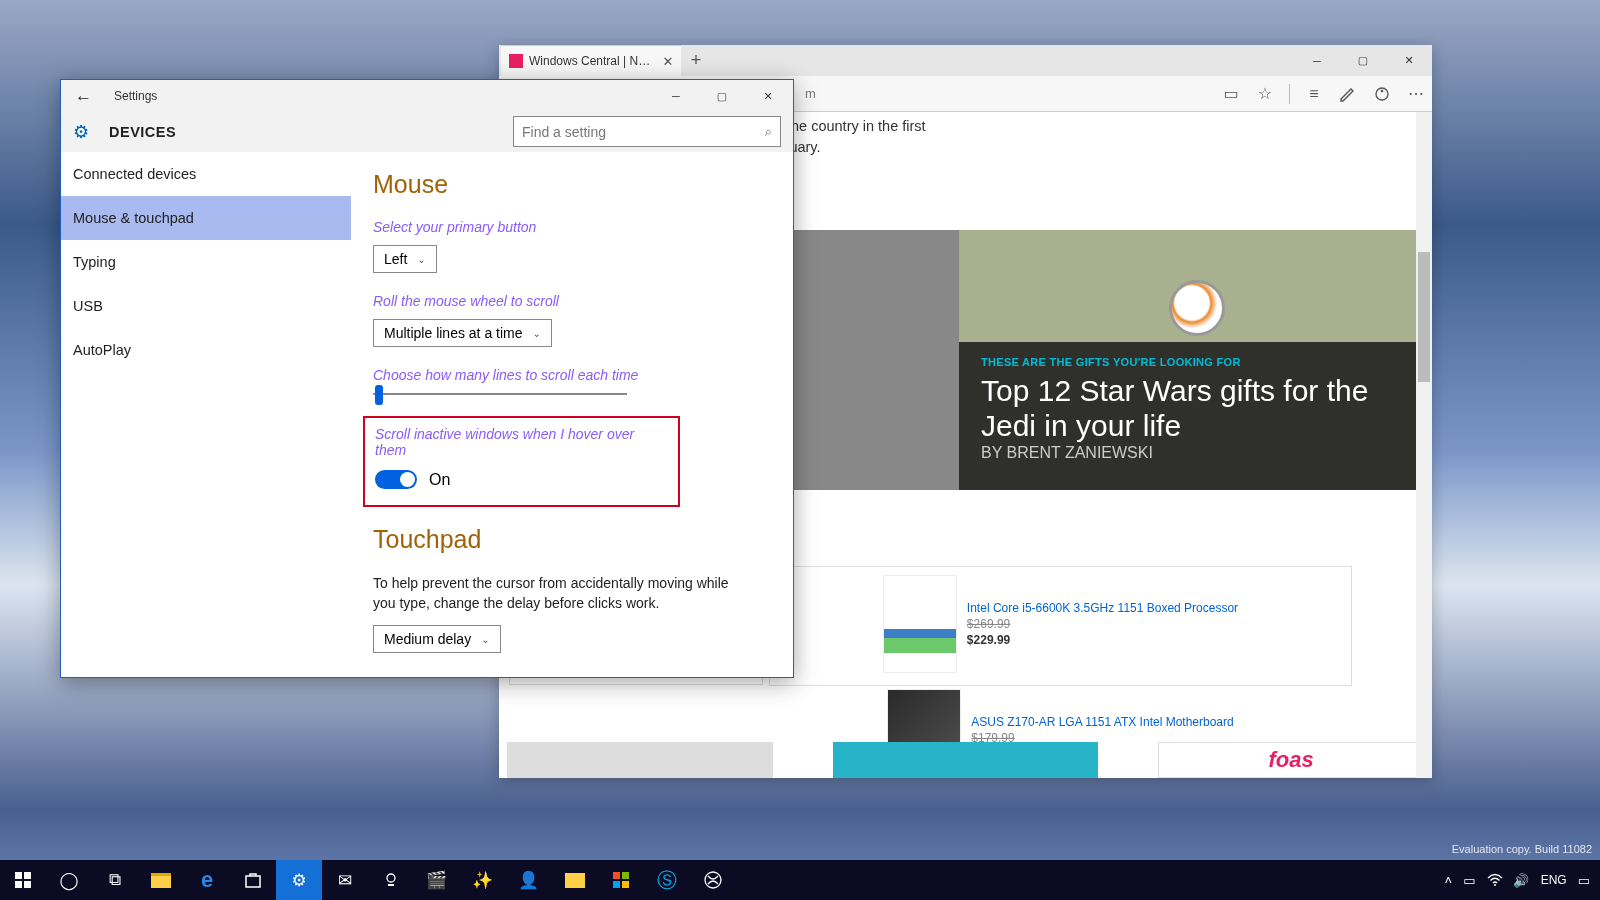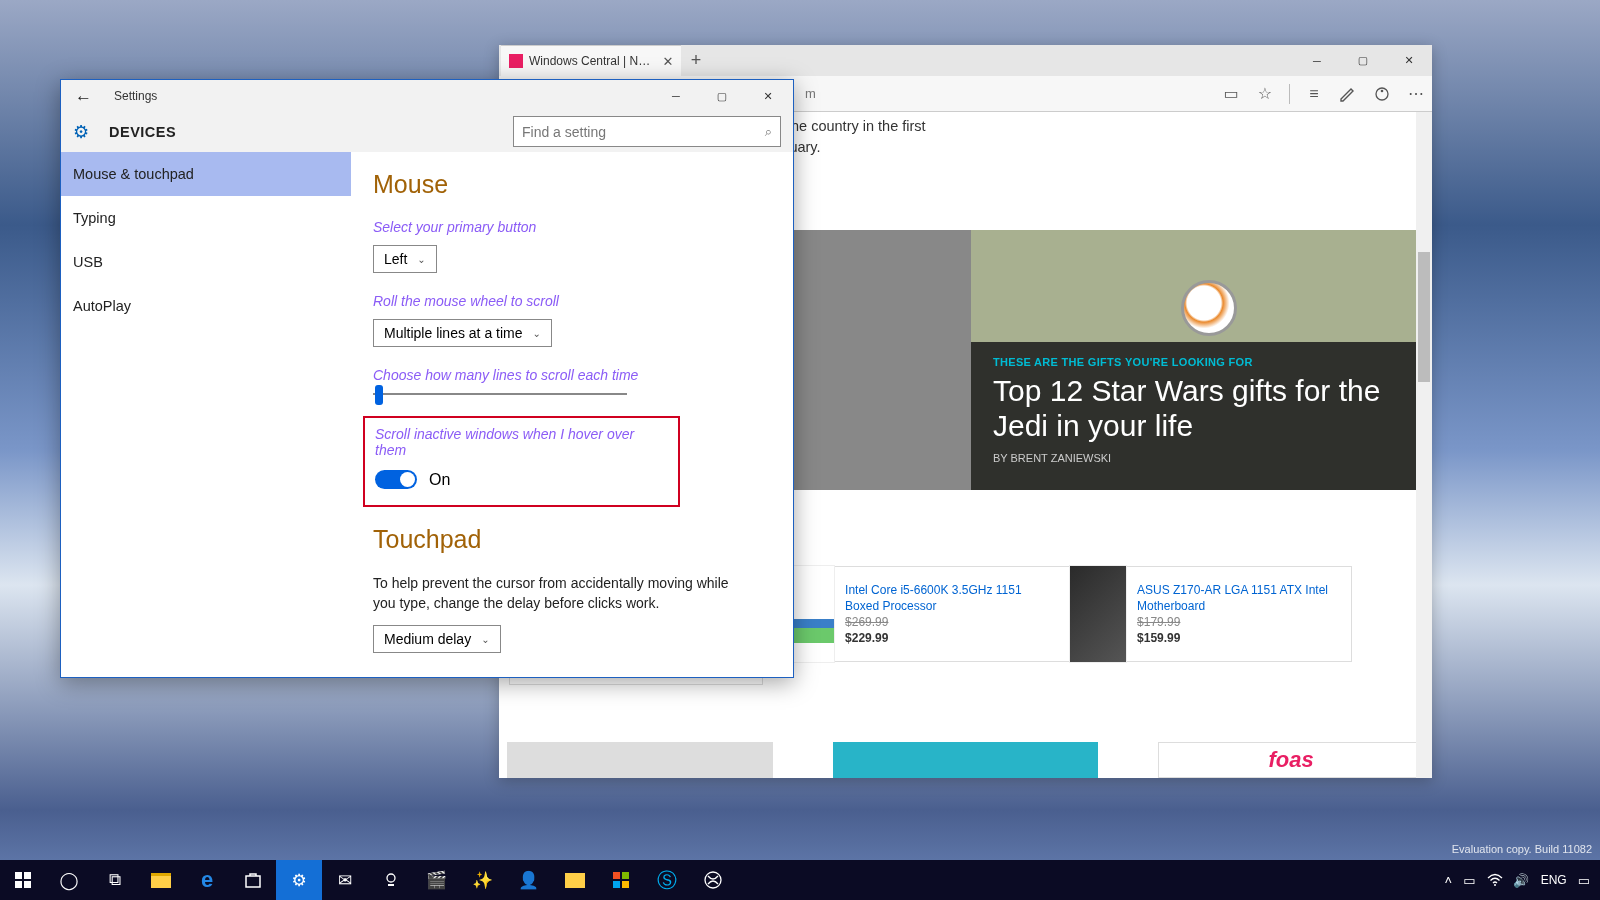--- a/index.html
+++ b/index.html
@@ -14,30 +14,30 @@
 .tab-x { margin-left: 8px; font-size: 13px; color: #555; cursor: pointer; }
 .new-tab { width: 30px; height: 31px; display: flex; align-items: center; justify-content: center; color: #555; font-size: 18px; }
 .edge-wincontrols { margin-left: auto; display: flex; }
 .edge-wincontrols div { width: 46px; height: 31px; display: flex; align-items: center; justify-content: center; font-size: 11px; color: #333; cursor: pointer; }
 .edge-toolbar { height: 36px; background: #f7f7f7; border-bottom: 1px solid #ccc; display: flex; align-items: center; padding: 0 6px; justify-content: flex-end; gap: 14px; color: #555; }
 .edge-toolbar .ico { width: 20px; height: 20px; display: flex; align-items: center; justify-content: center; font-size: 16px; }
 .divider { width: 1px; height: 20px; background: #bbb; }
 .edge-toolbar .addr { flex: 1; font-size: 13px; color: #777; padding-left: 300px; overflow: hidden; }
 .edge-content { position: relative; height: calc(100% - 67px); background: #fff; overflow: hidden; }
 .article-lead { position: absolute; right: 495px; top: 4px; width: 225px; font-size: 14.5px; color: #333; line-height: 1.45; }
-.hero { position: absolute; left: 12px; top: 118px; height: 260px; width: 920px; display: flex; }
+.hero { position: absolute; left: 0; top: 118px; height: 260px; width: 920px; display: flex; }
 .hero .ph { background: #2f2f2f; flex: none; width: 277px; }
 .hero .ph2 { background: #a8b090; flex: 1; position: relative; }
 .hero .bb8 { position: absolute; top: 50px; left: 210px; width: 56px; height: 56px; border-radius: 50%; background: radial-gradient(circle at 40% 40%, #fff 40%, #ea8a2e 45%, #fff 60%); border: 3px solid #999; }
 .hero .overlay { position: absolute; left: 0; right: 0; bottom: 0; top: 112px; background: rgba(30,30,30,.88); padding: 14px 22px; color: #fff; }
 .hero .eyebrow { color: #00bcd4; font-size: 11px; font-weight: 700; letter-spacing: .3px; }
 .hero h1 { font-size: 30px; font-weight: 400; margin-top: 6px; line-height: 1.15; }
-.hero .byline { font-size: 11px; color: #ccc; margin-top: 9px; }
+.hero .byline { font-size: 16px; color: #ccc; margin-top: 1px; }
 .hero .title1 { position: absolute; left: 10px; top: 130px; color: #fff; font-size: 30px; font-weight: 400; }
-.products { position: absolute; top: 454px; left: 270px; right: 80px; height: 96px; border: 1px solid #ddd; display: flex; align-items: center; padding: 8px; gap: 16px; }
+.products { position: absolute; top: 454px; left: 270px; right: 80px; height: 120px; border: 1px solid #ddd; display: flex; align-items: center; padding: 8px; gap: 16px; flex-direction: column; }
 .prod { display: flex; align-items: center; gap: 10px; flex: 1; }
 .prod .pimg { width: 74px; height: 98px; background: linear-gradient(#fff 55%, #3a7fc8 55% 65%, #6bc96b 65% 80%, #fff 80%); border: 1px solid #eee; }
 .prod.mb .pimg { background: linear-gradient(135deg,#2a2a2a,#555); }
 .prod .pinfo { font-size: 12px; color: #0064d2; line-height: 1.35; }
 .prod .strike { color: #888; text-decoration: line-through; }
 .prod .price { color: #333; font-weight: 700; }
 .ads { position: absolute; bottom: 0; left: 8px; right: 8px; height: 36px; display: flex; gap: 60px; }
 .ad { height: 36px; width: 280px; background: #28b4c8; }
 .ad.w { background: #fff; border: 1px solid #ddd; display: flex; align-items: center; justify-content: center; color: #e91e63; font-size: 22px; font-style: italic; font-weight: 800; }
 .edge .scroll { position: absolute; right: 0; top: 67px; width: 16px; bottom: 0; background: #f0f0f0; }
@@ -182,20 +182,21 @@
   <div class="header">
     <span class="gear">⚙</span>
     <span class="crumb">DEVICES</span>
     <div class="search">
       <span>Find a setting</span>
       <span class="mag">⌕</span>
     </div>
   </div>
   <div class="body">
     <nav>
+      <div class="item">Connected devices</div>
       <div class="item sel">Mouse &amp; touchpad</div>
       <div class="item">Typing</div>
       <div class="item">USB</div>
       <div class="item">AutoPlay</div>
     </nav>
     <main>
       <h2>Mouse</h2>
       <div class="lbl">Select your primary button</div>
       <div class="sel">
         <span>Left</span>

